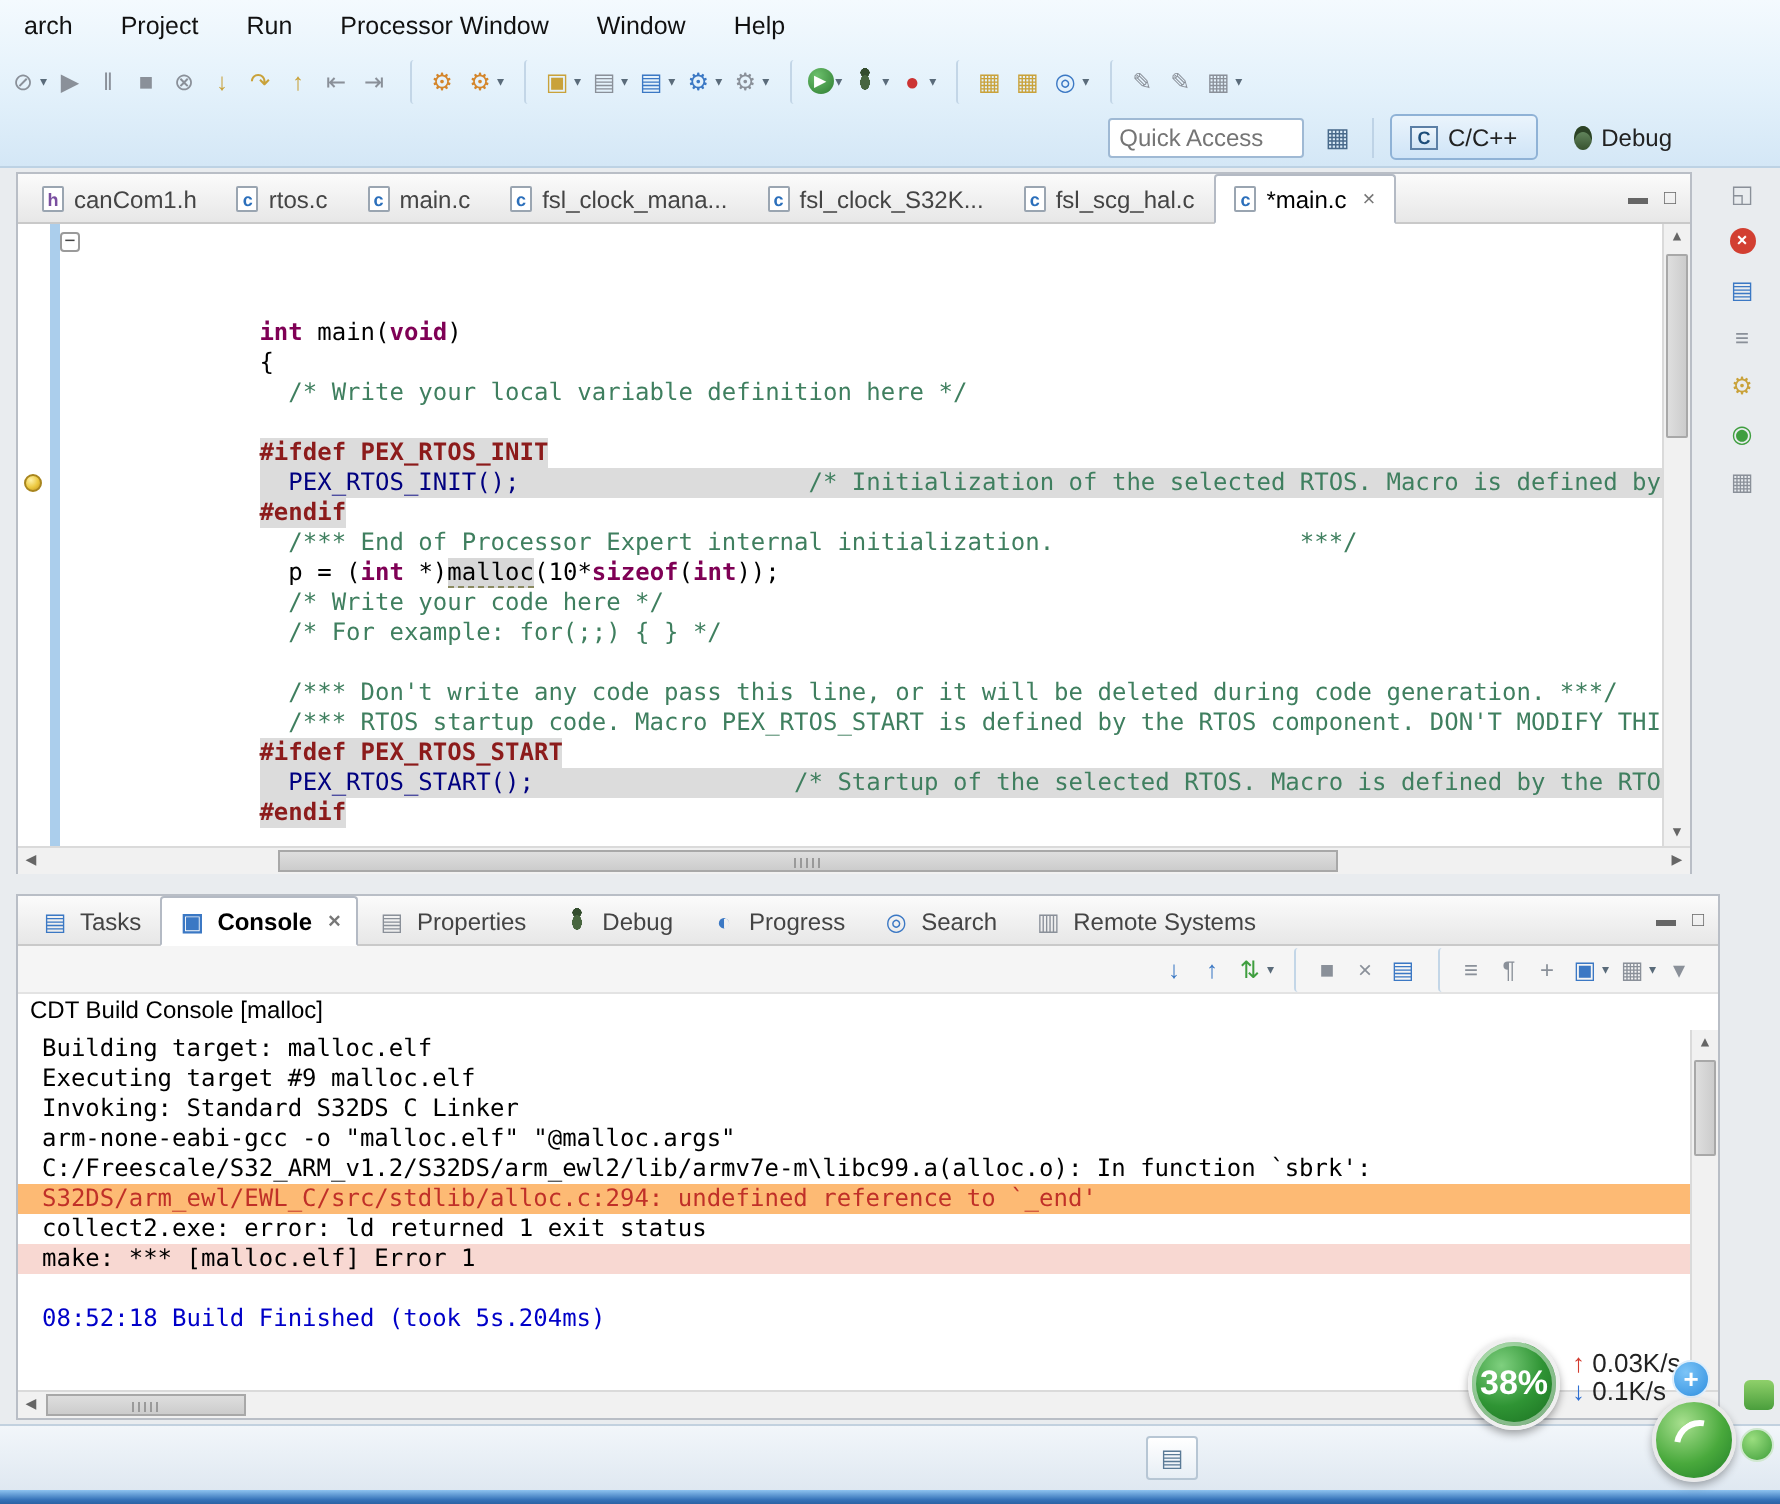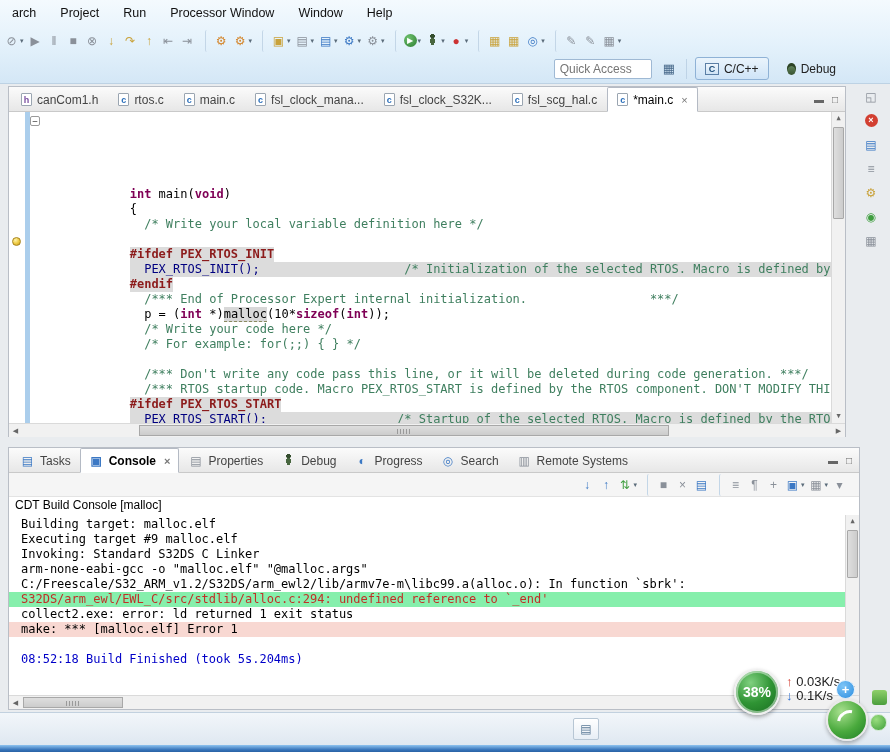--- a/index.html
+++ b/index.html
@@ -59,21 +59,21 @@
   .ftab.c{color:#2b6fbb;}
   .ftab.h{color:#7a4fa0;}
   .tab-close{font-size:11px;color:#777;margin-left:3px;}
   .tab-ctrl{margin-left:auto;display:flex;gap:8px;padding-right:7px;color:#666;font-size:10px;
           align-items:center;height:100%;}
   .ecode{position:relative;height:311px;overflow:hidden;background:#fff;
           font-family:"DejaVu Sans Mono",monospace;font-size:12px;line-height:15px;}
   .changebar{position:absolute;left:16px;top:0;bottom:0;width:5px;background:#abceec;}
   .clines{position:absolute;left:0;top:2px;right:14px;overflow:hidden;bottom:0;}
   .cline{position:relative;height:15px;white-space:pre;padding-left:34px;}
-  .ctext{display:inline-block;height:15px;margin-top:28px;}
+  .ctext{display:inline-block;height:15px;}
   .ctext.blk{background:#dcdcdc;}
   .kw{color:#7f0055;font-weight:bold;}
   .cm{color:#3f7f5f;}
   .pp{color:#8c1b1b;font-weight:bold;}
   .mac{color:#000080;}
   .occ{background:#d8d8d8;border-bottom:1px dashed #8a8a60;}
   .fold{position:absolute;left:21px;top:2px;width:10px;height:10px;border:1px solid #9a9a9a;
         background:#fff;border-radius:2px;font-size:9px;line-height:8px;text-align:center;color:#444;
         box-sizing:border-box;}
   .bulb{position:absolute;left:3px;top:3px;width:9px;height:9px;border-radius:50%;
@@ -112,39 +112,39 @@
         position:relative;top:1px;border:1px solid transparent;white-space:nowrap;}
   .btab.active{background:#fff;border:1px solid #b4bac4;border-bottom-color:#fff;
         border-radius:2px 2px 0 0;color:#000;font-weight:bold;}
   .btoolbar{display:flex;align-items:center;justify-content:flex-end;height:23px;background:#f5f5f5;
         border-bottom:1px solid #e3e3e3;padding-right:10px;flex:none;}
   .ctitle{height:17px;font-size:12px;padding:1px 0 0 6px;color:#000;flex:none;}
   .cbody{position:relative;flex:1;font-family:"DejaVu Sans Mono",monospace;font-size:12px;
         line-height:15px;overflow:hidden;}
   .conlines{position:absolute;left:0;top:2px;right:14px;}
   .conline{height:15px;white-space:pre;padding-left:12px;overflow:hidden;}
-  .conline.err{color:#c03028;background:#86efac;}
+  .conline.err{color:#c03028;background:#fdba74;}
   .conline.errbg{background:#f8d8d2;}
   .conline.ok{color:#0000c8;}
   #console .hscroll{flex:none;}
 
   
   #statusbar{position:absolute;left:0;top:712px;width:890px;height:33px;
         background:linear-gradient(#f2f6fa,#dfe8f1);border-top:1px solid #c2d1df;box-sizing:border-box;}
   .tray{position:absolute;left:573px;top:5px;width:26px;height:22px;border:1px solid #b7c6d4;
         border-radius:2px;background:linear-gradient(#ffffff,#e7eef5);display:flex;align-items:center;
         justify-content:center;font-size:12px;color:#5a7a96;box-sizing:border-box;}
   #taskbar{position:absolute;left:0;top:745px;width:890px;height:7px;
         background:linear-gradient(#8ec3f0,#3572b8 70%,#2a62a4);}
 
   
   #ball1{position:absolute;left:734px;top:669px;width:46px;height:46px;border-radius:50%;
         background:radial-gradient(circle at 35% 28%,#7fd07f,#2f9434 50%,#176b1f);
         border:2px solid #efefef;box-sizing:border-box;display:flex;align-items:center;
-        justify-content:center;color:#fff;font-size:14px;font-weight:bold;
+        justify-content:center;color:#fff;font-size:17px;font-weight:bold;
         box-shadow:inset 0 0 0 2px rgba(255,255,255,.45),0 2px 4px rgba(0,0,0,.35);}
   .netinfo{position:absolute;left:786px;top:675px;font-size:13px;color:#222;line-height:14px;
         white-space:nowrap;}
   .netinfo .up{color:#d23b2f;font-weight:bold;}
   .netinfo .down{color:#2f6fd2;font-weight:bold;}
   #plus{position:absolute;left:836px;top:680px;width:19px;height:19px;border-radius:50%;
         background:radial-gradient(circle at 35% 30%,#7cc4f7,#2f8fe0);color:#fff;font-size:13px;
         font-weight:bold;display:flex;align-items:center;justify-content:center;
         border:1px solid #dfeefb;box-sizing:border-box;}
   #ball2{position:absolute;left:826px;top:699px;width:42px;height:42px;border-radius:50%;

